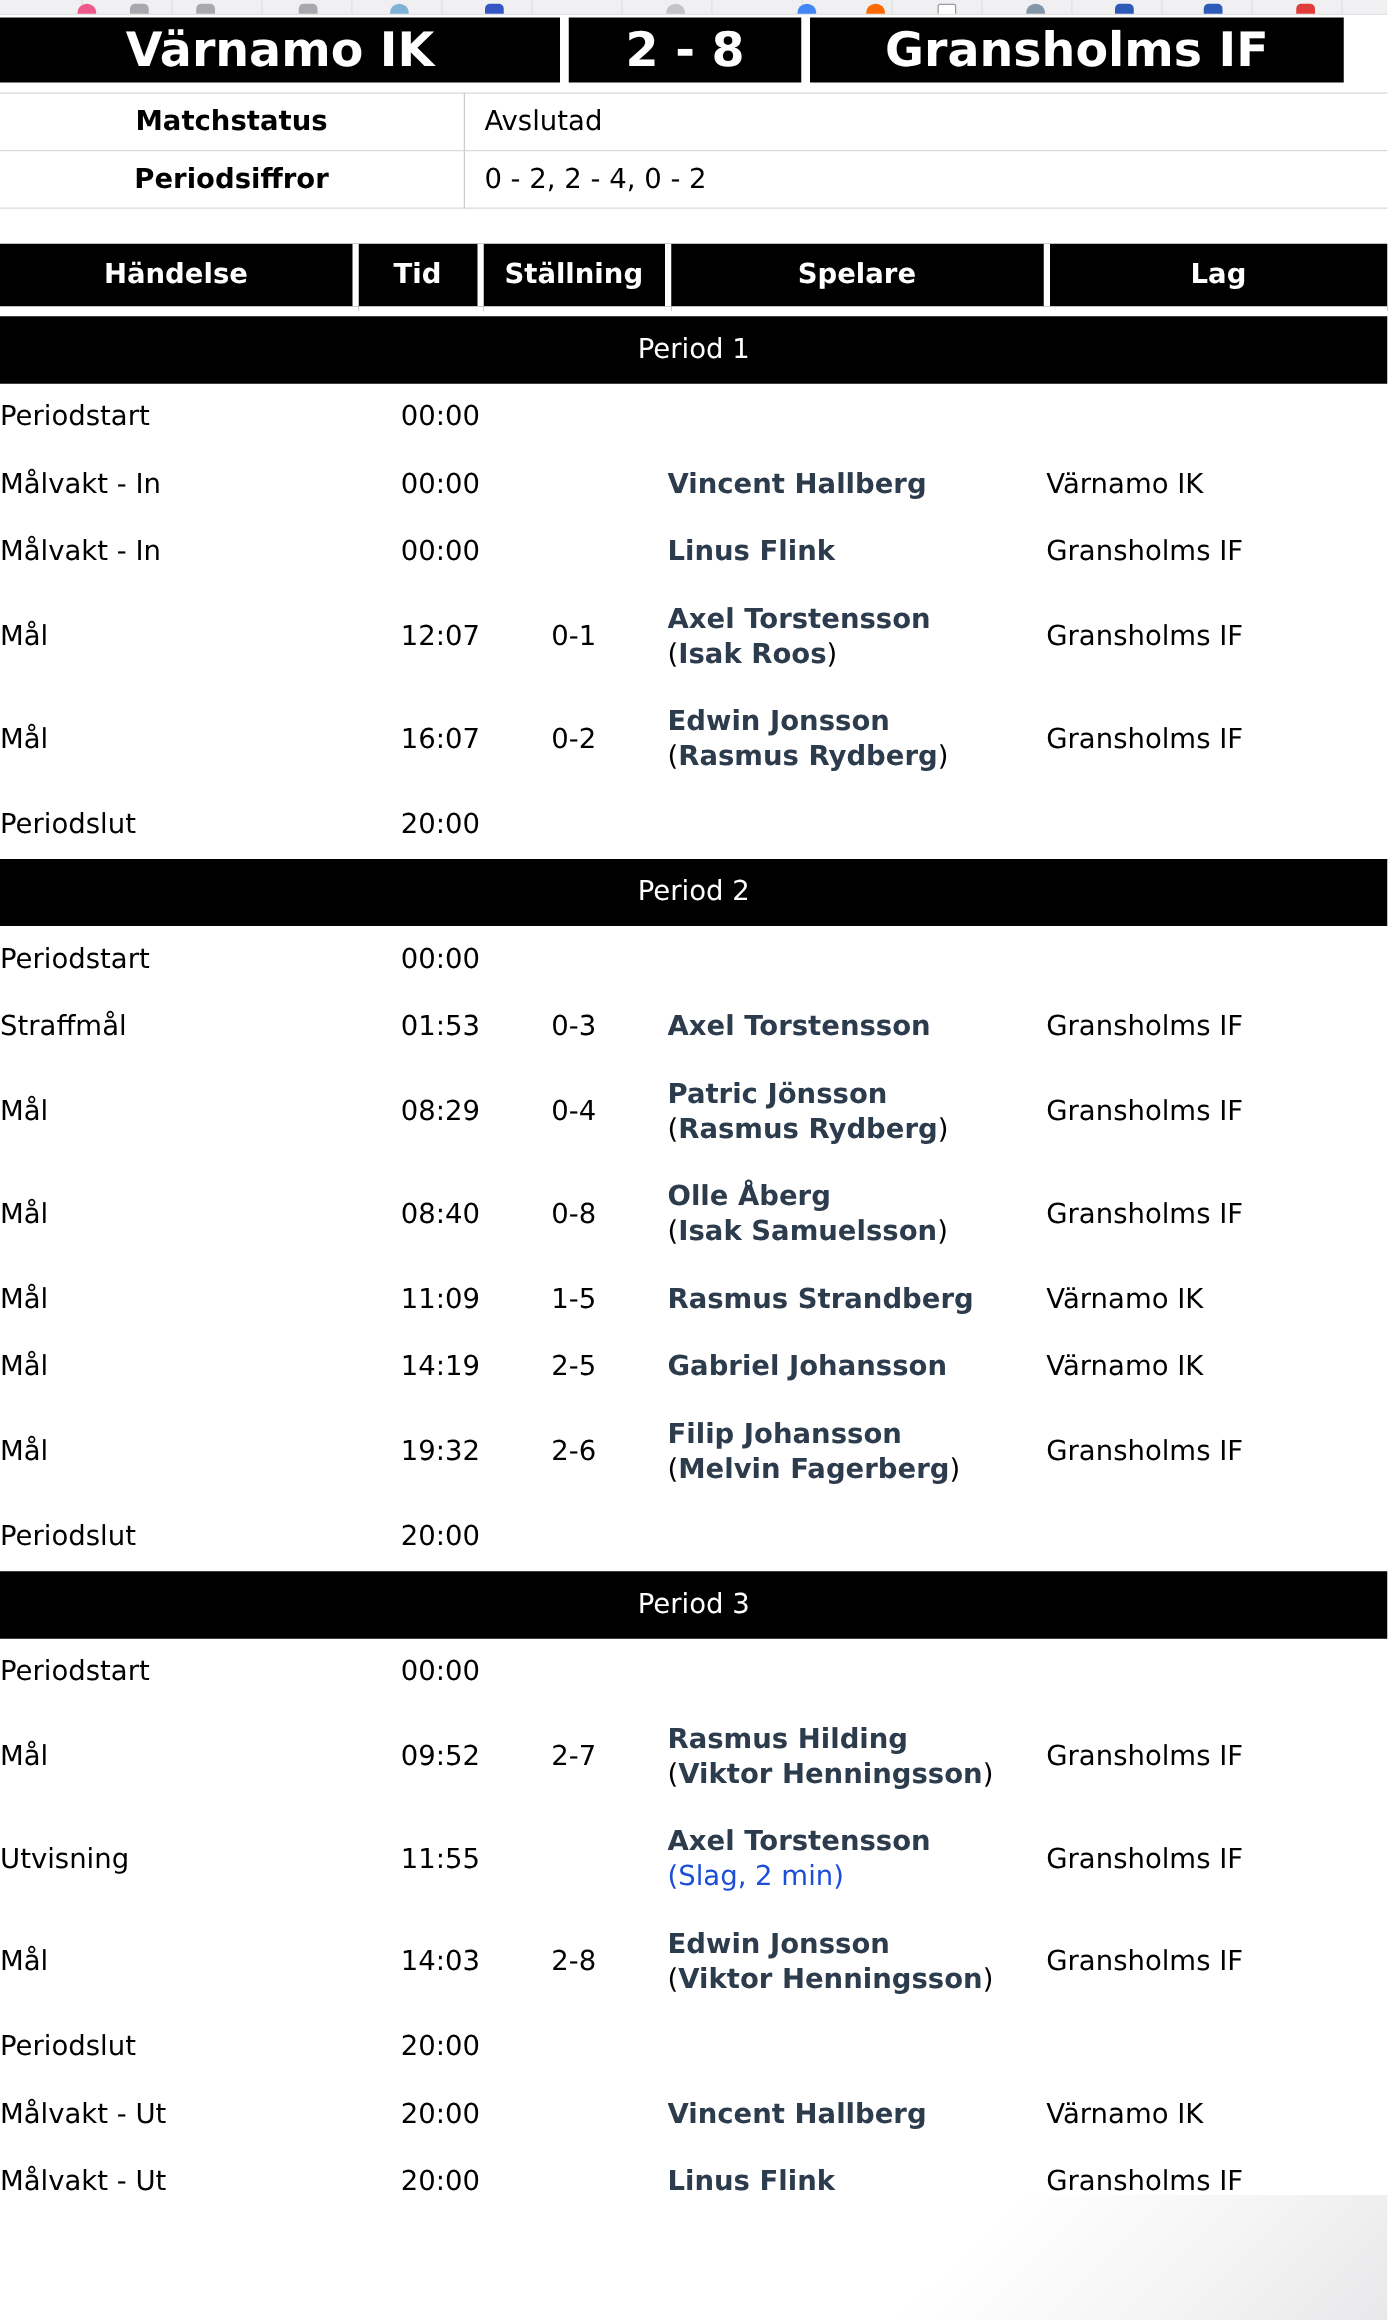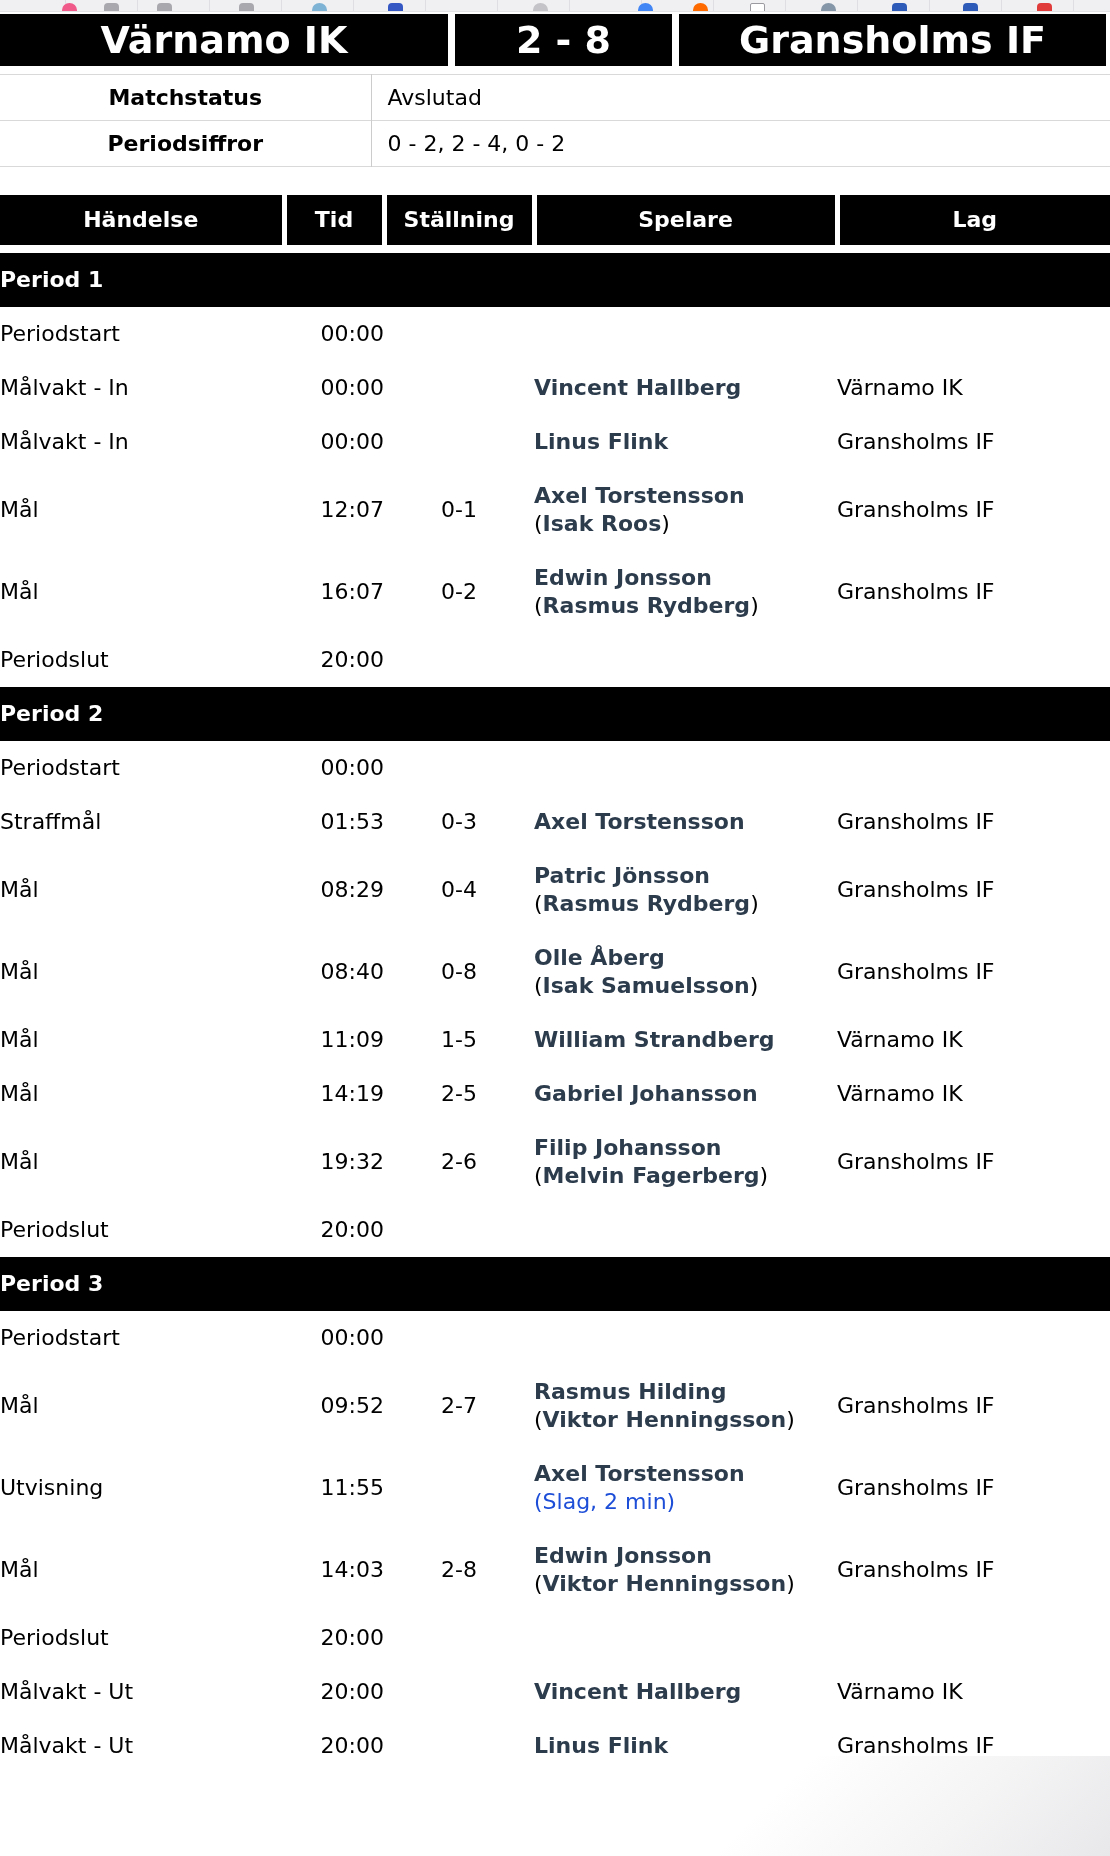--- a/index.html
+++ b/index.html
@@ -25,42 +25,42 @@
   .bicon.doc{background:#fff;border:1.5px solid #9a9aa0;border-radius:2px;}
   
   .scorebar{display:flex;margin:2px 4px 8px 0;height:52px;}
   .scorecell{
     background:var(--bar-black);color:var(--bar-text);
     font-size:38px;font-weight:bold;
     display:flex;align-items:center;justify-content:center;
     white-space:nowrap;
   }
   .scorecell.home{width:448px;margin-right:7px;}
-  .scorecell.mid{width:217px;margin-right:7px;}
+  .scorecell.mid{width:186px;margin-right:7px;}
   .scorecell.away{width:427px;}
   
   table.info{width:1110px;border-collapse:collapse;}
   table.info tr{border-bottom:1px solid var(--hairline);}
   table.info tr.first{border-top:1px solid var(--hairline);}
   table.info td{height:46px;font-size:22px;vertical-align:middle;}
   table.info td.lbl{width:371px;text-align:center;font-weight:bold;border-right:1px solid var(--divider);}
   table.info td.val{padding-left:16px;margin-top:34px;}
   .val-bold{font-weight:bold;}
   
   table.events{width:1110px;border-collapse:collapse;table-layout:fixed;margin-top:28px;}
   table.events th{
     background:var(--bar-black);color:var(--bar-text);
     font-size:22px;font-weight:bold;text-align:center;
     padding:11px 0;line-height:28px;
     border-right:5px solid #fff;border-bottom:8px solid #fff;
   }
   table.events th:last-child{border-right:none;}
   td.period{
     background:var(--bar-black);color:var(--bar-text);
-    font-weight:bold;font-size:22px;
+    font-weight:normal;text-align:center;font-size:22px;
     height:44px;padding:0;line-height:44px;
   }
   table.events tbody td{
     font-size:22px;line-height:28px;padding:13px 0;vertical-align:middle;
     overflow:hidden;
   }
   td.c-event{padding-left:8px;margin-left:25px;}
   td.c-time{text-align:right;}
   td.c-score{text-align:center;}
   td.c-player{padding-left:14px;padding-right:66px;}
@@ -239,21 +239,21 @@
           <div class="pname">Olle Åberg</div>
           <div><span class="paren">(</span><span class="aname">Isak Samuelsson</span><span class="paren">)</span></div>
         </td>
         <td class="c-team">Gransholms IF</td>
       </tr>
       <tr>
         <td class="c-event">Mål</td>
         <td class="c-time">11:09</td>
         <td class="c-score">1-5</td>
         <td class="c-player">
-          <div class="pname">William Strandberg</div>
+          <div class="pname">Rasmus Strandberg</div>
         </td>
         <td class="c-team">Värnamo IK</td>
       </tr>
       <tr>
         <td class="c-event">Mål</td>
         <td class="c-time">14:19</td>
         <td class="c-score">2-5</td>
         <td class="c-player">
           <div class="pname">Gabriel Johansson</div>
         </td>

